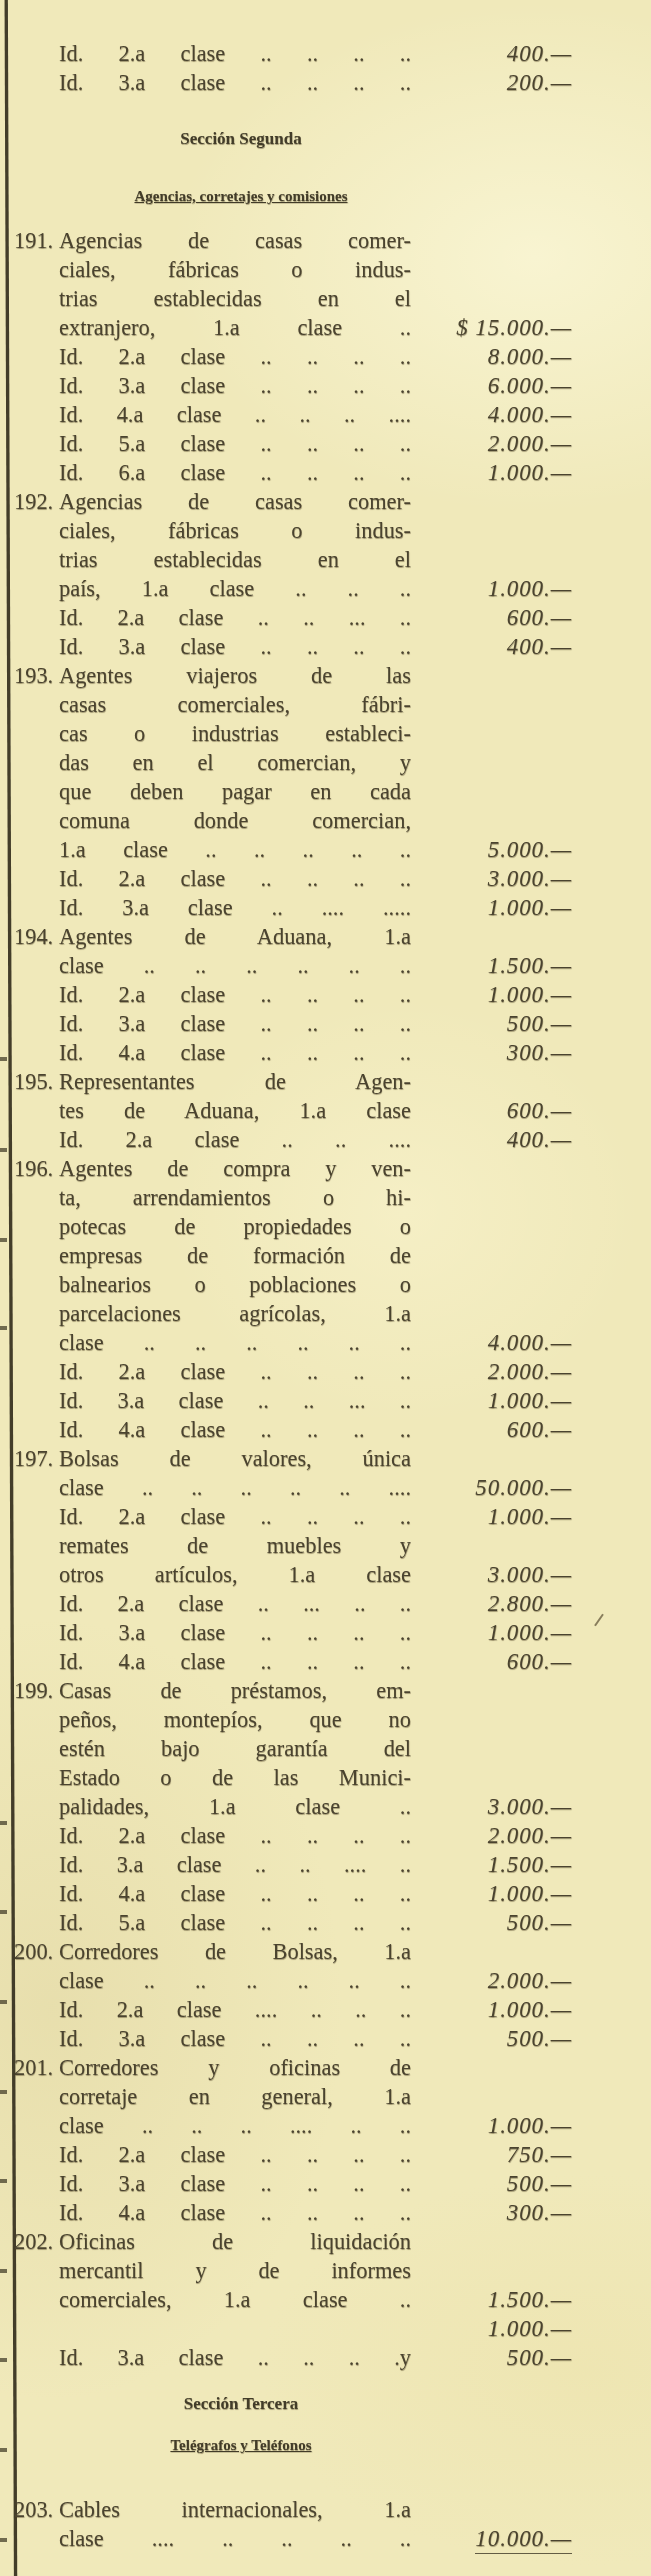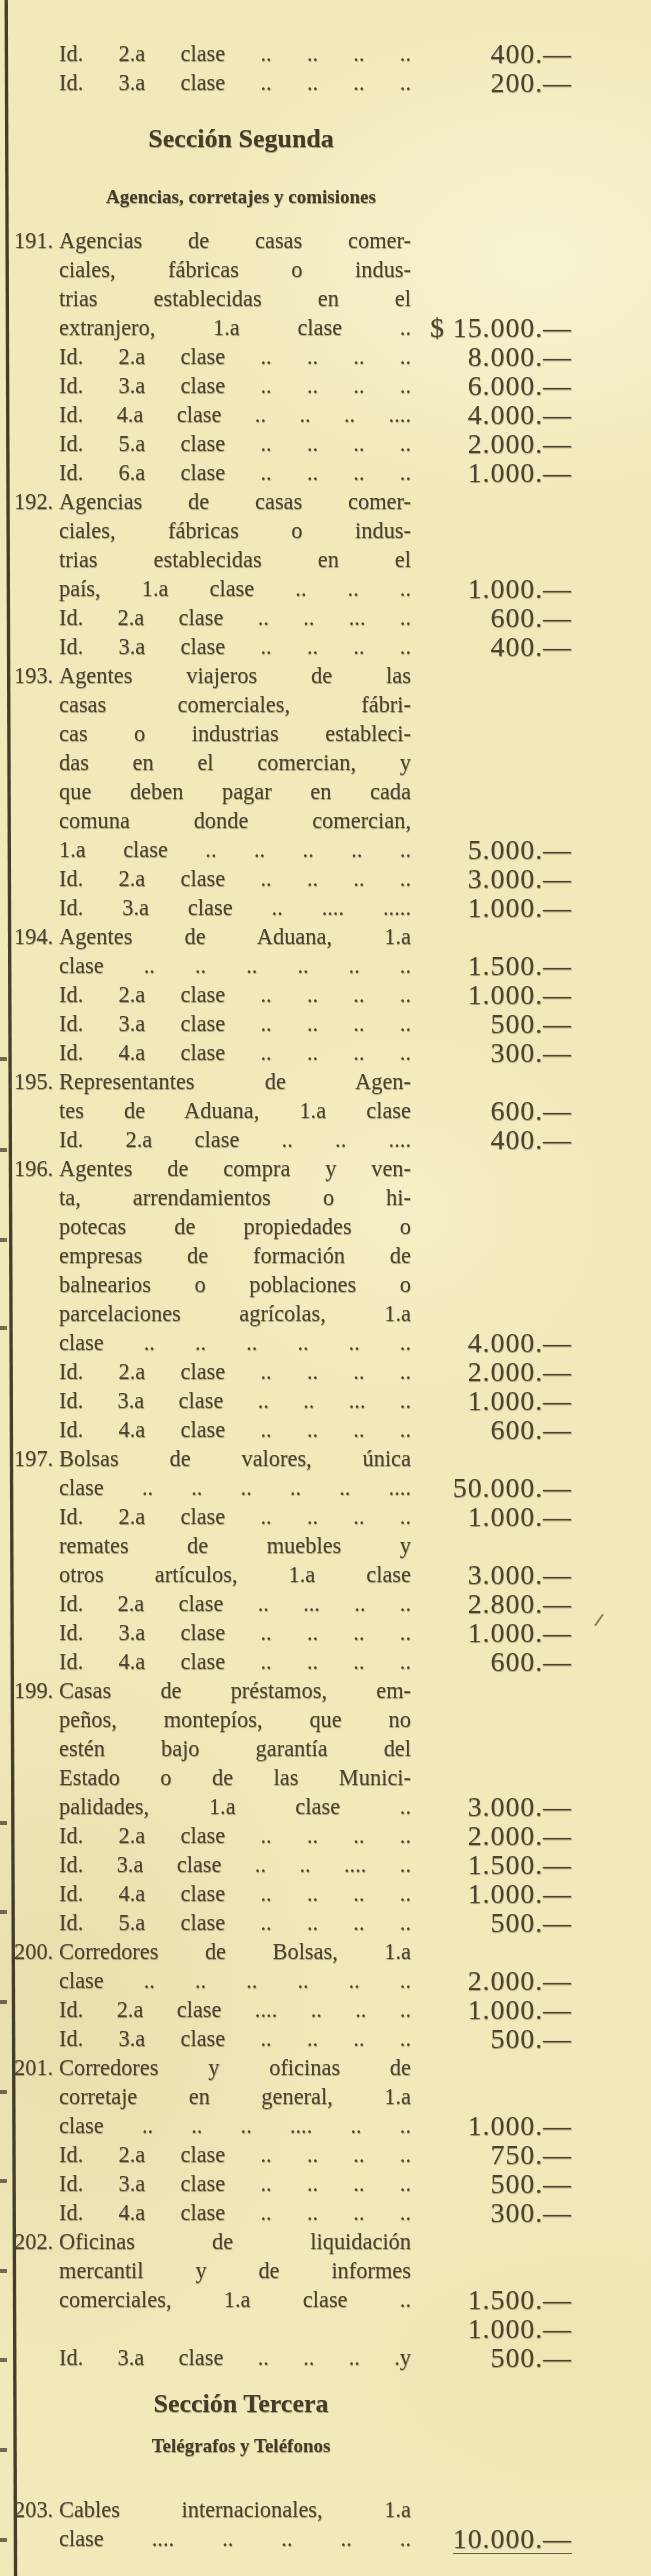--- a/index.html
+++ b/index.html
@@ -17,28 +17,28 @@
     overflow:hidden;
     text-shadow:0.4px 0.5px 0.7px rgba(74,60,30,.45);
   }
   .content{position:absolute;top:13px;left:0;width:100%;margin-top:27px;}
   .row{position:relative;height:29px;font-size:22.4px;line-height:28px;}
   .num{position:absolute;left:14px;top:0;}
   .desc{
     position:absolute;left:59px;top:0;width:352px;height:29px;overflow:hidden;
     text-align:justify;text-align-last:justify;text-justify:inter-word;
   }
-  .val{position:absolute;right:80px;top:0;font-size:28px;letter-spacing:0.9px;white-space:nowrap;}
+  .val{position:absolute;right:80px;top:0;font-size:23px;letter-spacing:0.9px;white-space:nowrap;font-style:italic;}
   .val.u{border-bottom:1.9px solid rgba(74,67,47,.85);}
   .section-title,.section-subtitle{
     height:29px;line-height:29px;margin-left:59px;width:364px;
     text-align:center;font-weight:bold;color:#423c29;
   }
-  .section-title{font-size:26px;}
-  .section-subtitle{font-size:19px;}
+  .section-title{font-size:17px;}
+  .section-subtitle{font-size:15px;text-decoration:underline;}
   .s0 .section-title{margin-top:26px;}
   .s0 .section-subtitle{margin-top:29px;margin-bottom:16px;}
   .s1 .section-title{margin-top:16px;}
   .s1 .section-subtitle{margin-top:13px;margin-bottom:36px;}
   .edge-rule{position:absolute;top:0;left:0;pointer-events:none;}
   .tick{position:absolute;left:0;width:6.5px;height:3.7px;background:#3a3422;opacity:.7;}
   .stray{position:absolute;width:1.9px;height:14px;background:rgba(80,68,42,.65);transform:rotate(35deg);}
 </style>
 </head>
 <body>

